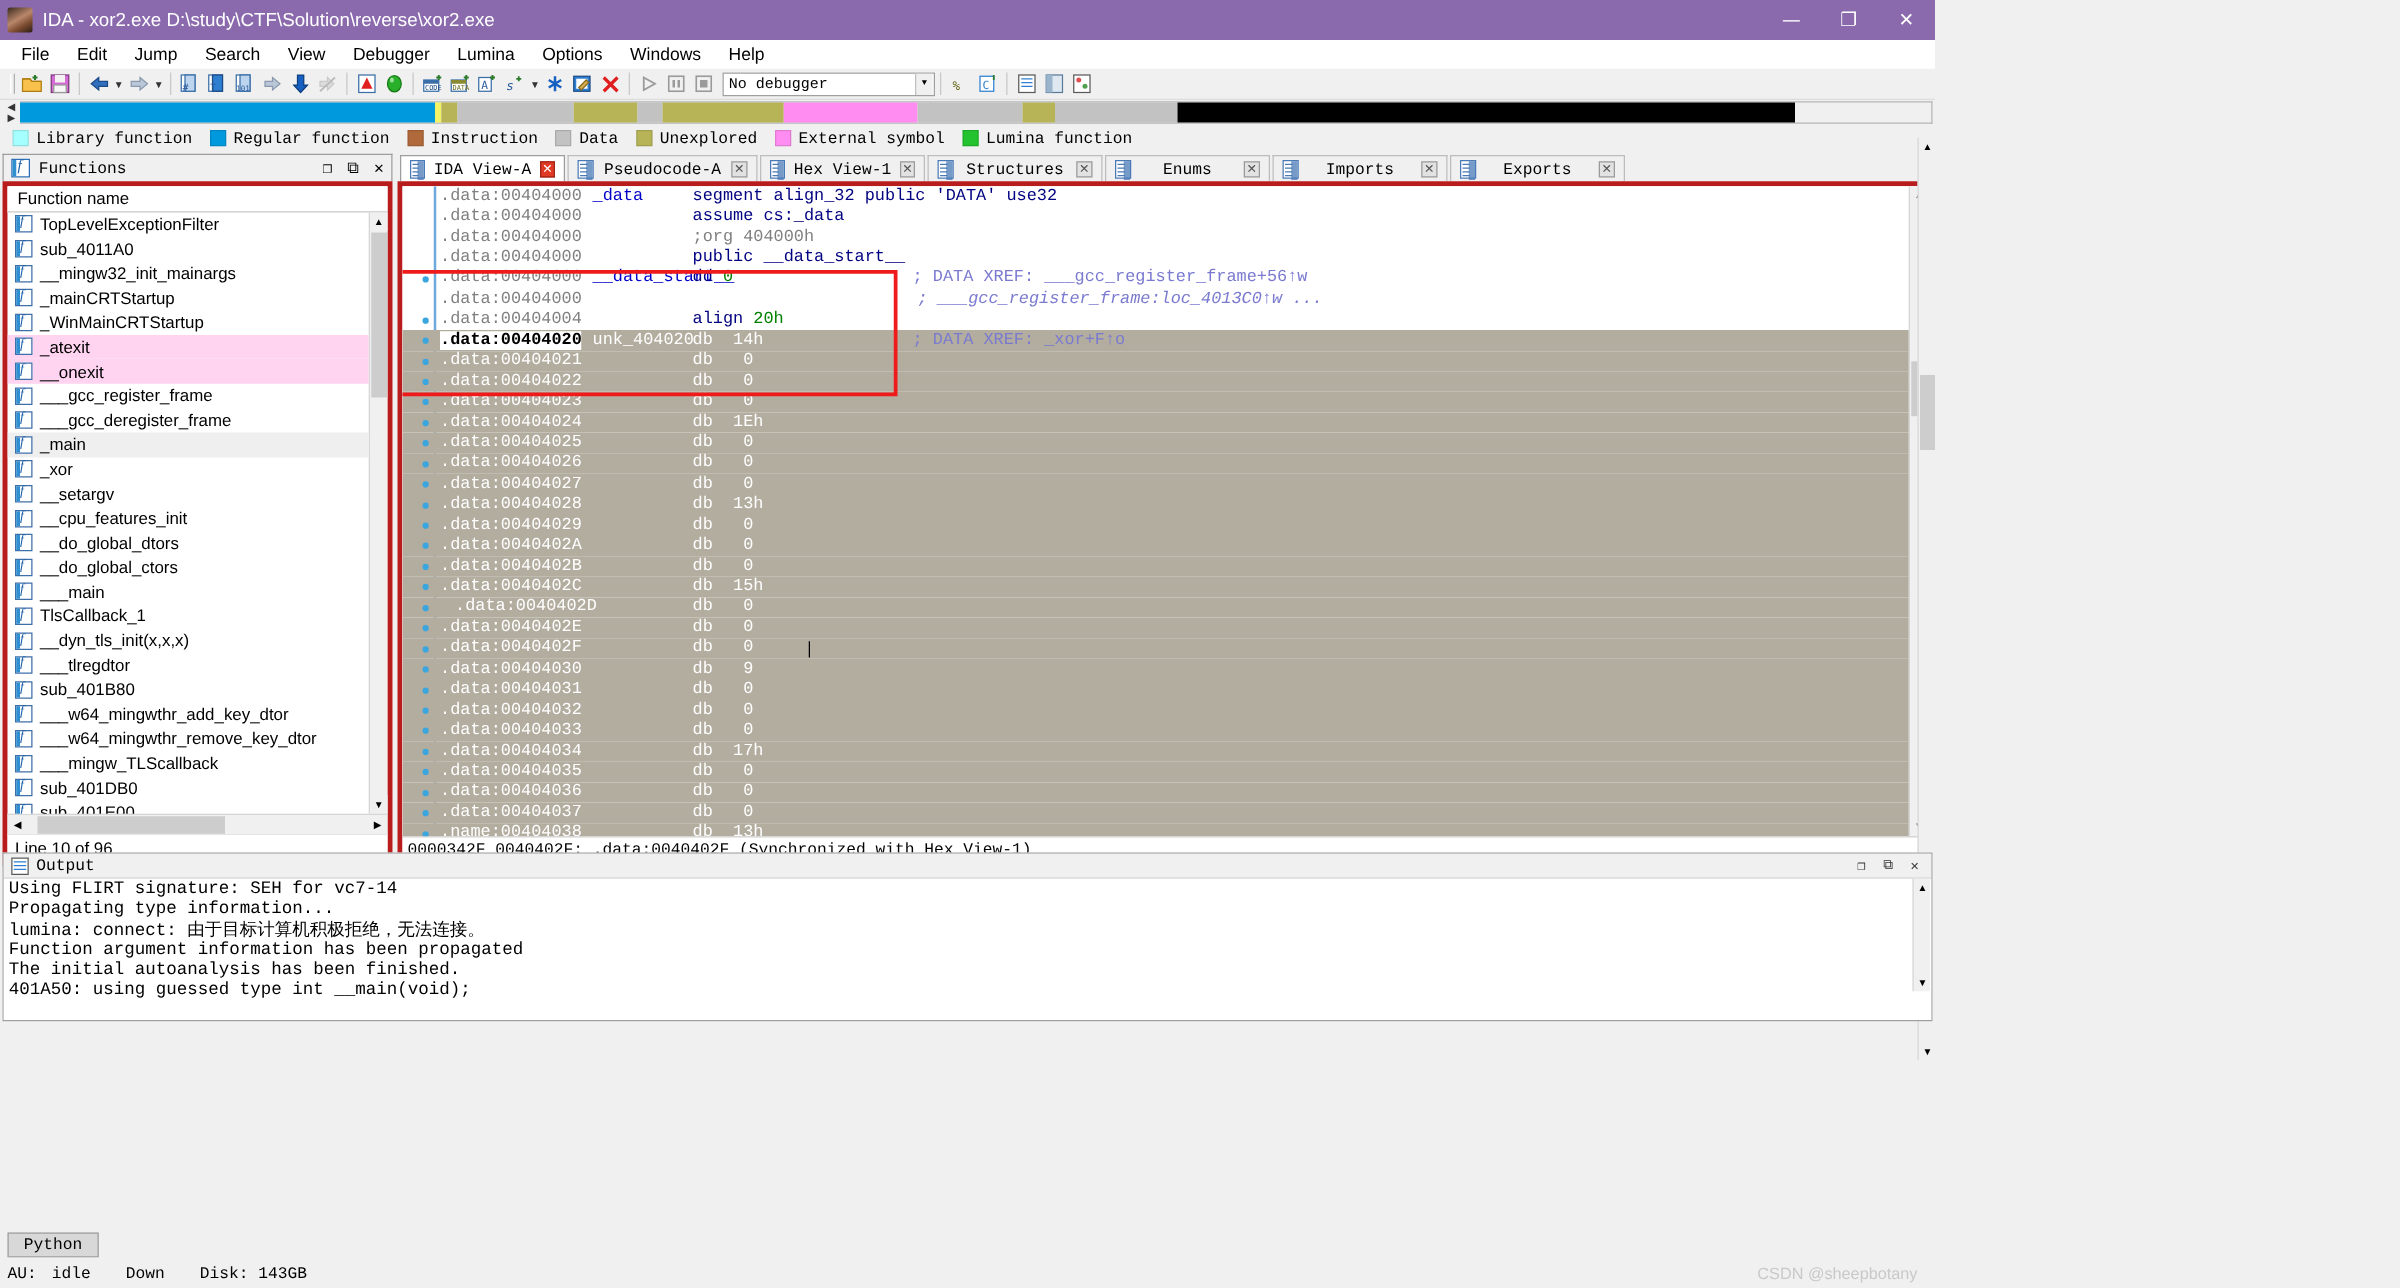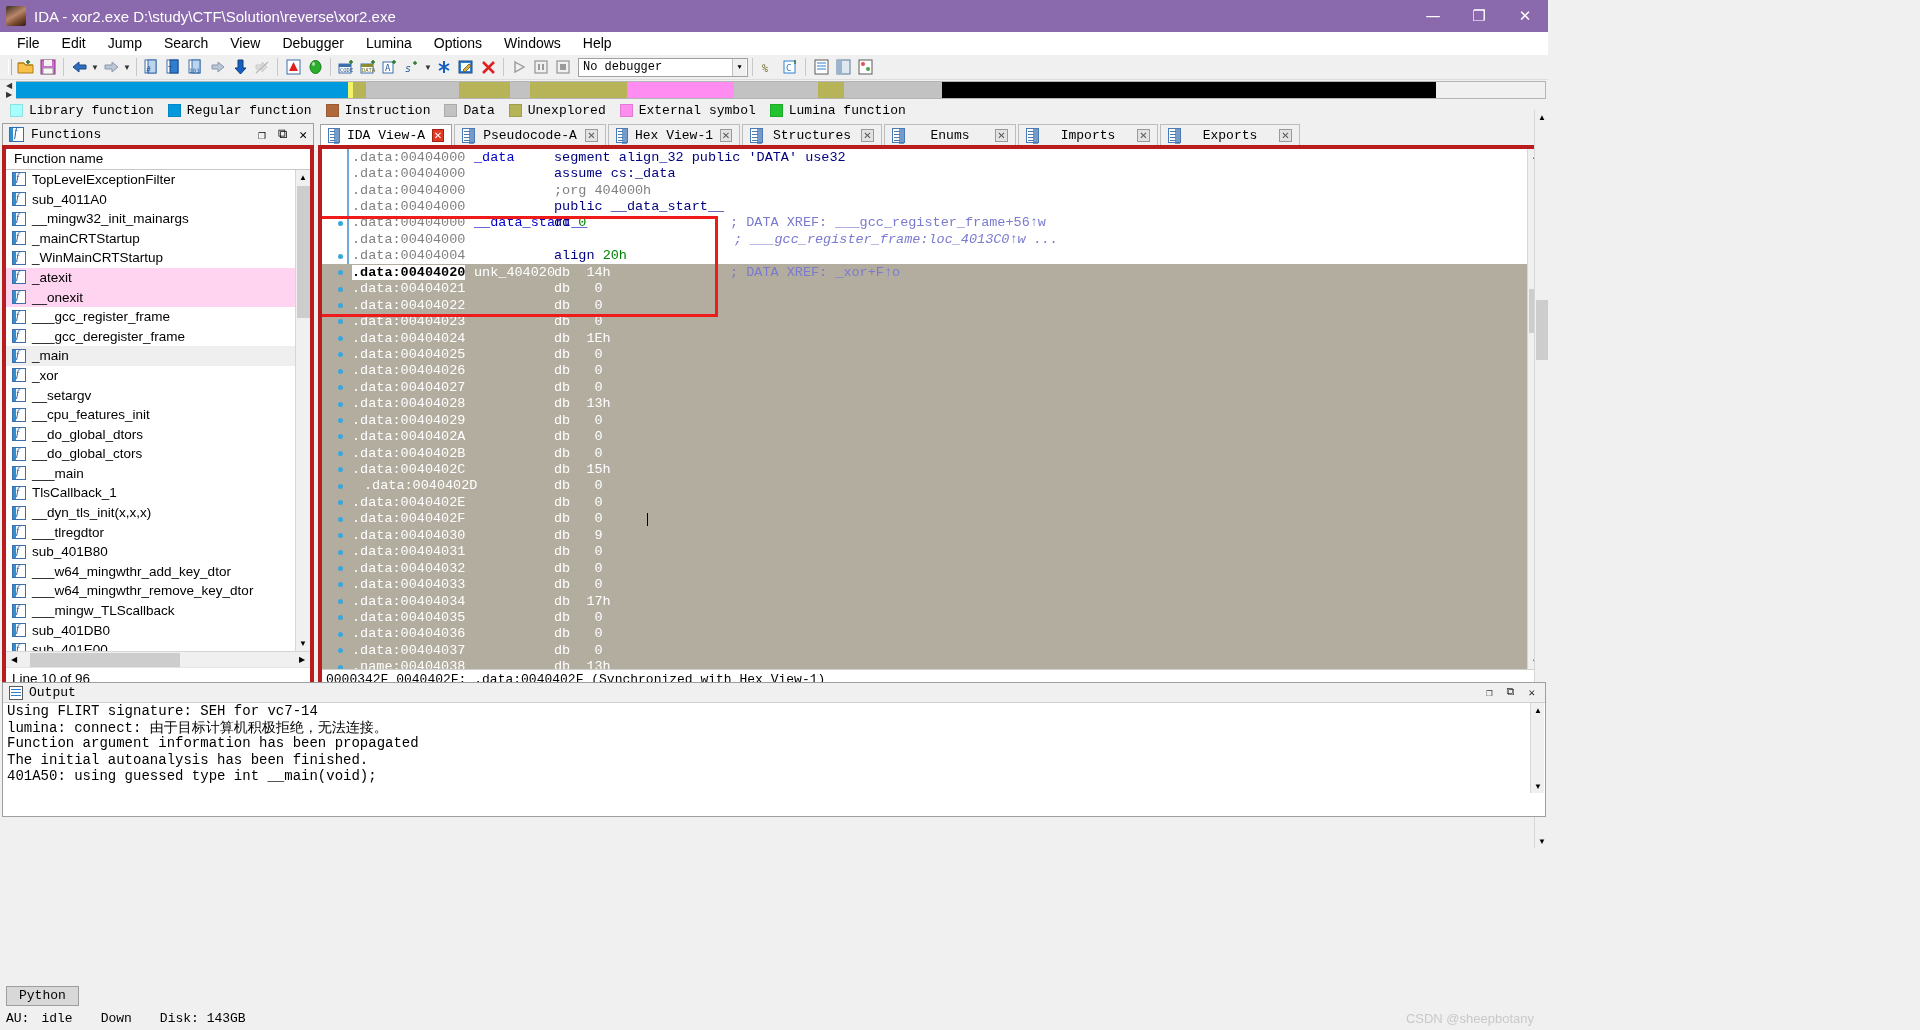--- a/index.html
+++ b/index.html
@@ -697,20 +697,21 @@
       </span>
       <span>Output</span>
       <span style="margin-left:auto;display:flex;gap:14px;padding-right:10px;font-size:11px;color:#333;">
         <span>❐</span>
         <span>⧉</span>
         <span>✕</span>
       </span>
     </div>
     <div class="outbody" id="outbody">
         <div class="outline">Using FLIRT signature: SEH for vc7-14</div>
+        <div class="outline">Propagating type information...</div>
         <div class="outline">lumina: connect: 由于目标计算机积极拒绝，无法连接。</div>
         <div class="outline">Function argument information has been propagated</div>
         <div class="outline">The initial autoanalysis has been finished.</div>
         <div class="outline">401A50: using guessed type int __main(void);</div>
       </div>
     <div class="outscroll">
       <div style="width:14px;height:14px;display:flex;align-items:center;justify-content:center;font-size:8px;">▲</div>
       <div style="position:absolute;bottom:0;width:14px;height:14px;display:flex;align-items:center;justify-content:center;font-size:8px;">▼</div>
     </div>
   </div>

